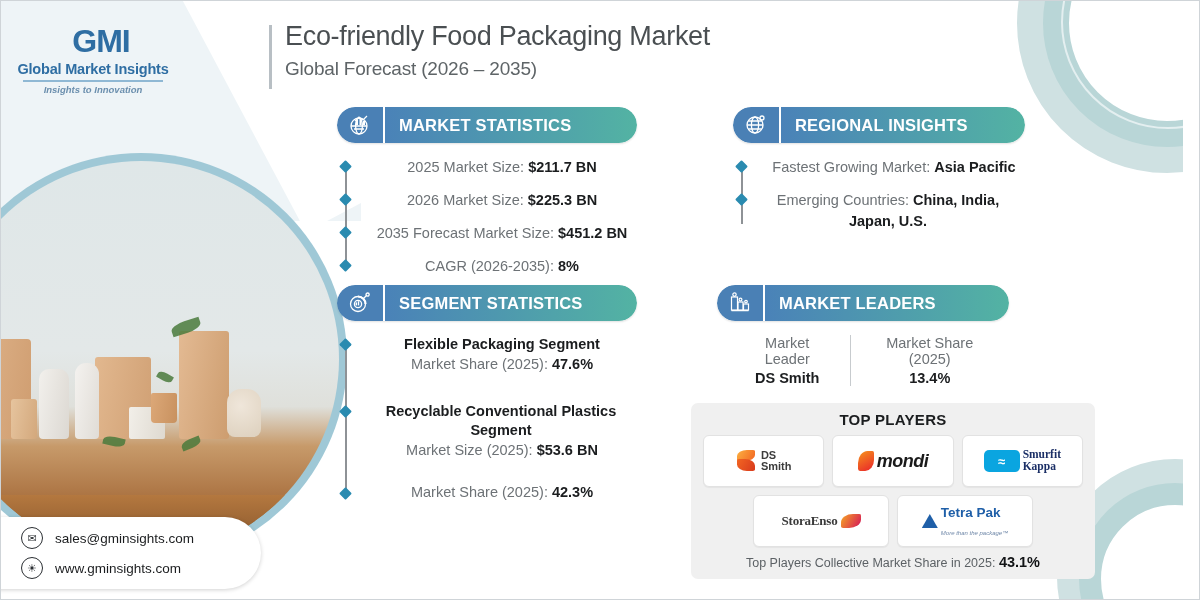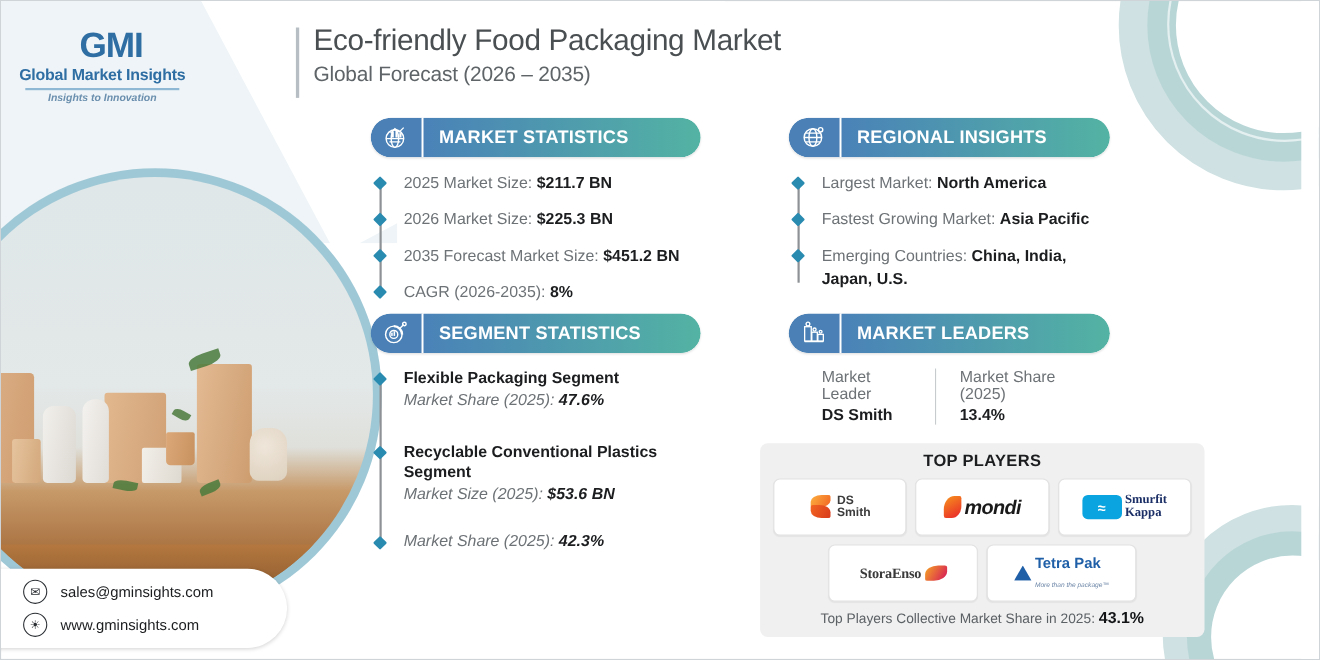--- a/index.html
+++ b/index.html
@@ -130,21 +130,21 @@
     position: absolute; left: 0; top: 4px; width: 3px; height: 64px; background: #b8bfc4;
   }
   .title-main {
     font-size: 27px; font-weight: normal; color: #4a4f52; letter-spacing: -0.3px;
   }
   .title-sub {
     margin-top: 6px; font-size: 19px; color: #5e6467; letter-spacing: -0.2px;
   }
 
   
-  .section { position: absolute; }
+  .section { position: absolute; text-align: center; }
   .pill {
     display: flex; align-items: stretch;
     height: 36px; border-radius: 18px; overflow: hidden;
     box-shadow: 0 1px 2px rgba(0,0,0,.12);
   }
   .pill-icon {
     width: 48px; background: #4a80b5;
     display: flex; align-items: center; justify-content: center;
     border-radius: 18px 0 0 18px;
     border-right: 2px solid #ffffff;
@@ -167,21 +167,21 @@
   }
   .tl-item { position: relative; margin-bottom: 12px; }
   .tl-dot {
     position: absolute; left: -26px; top: 5px;
     width: 9px; height: 9px; background: #2a8bb0;
     transform: rotate(45deg); border-radius: 1px;
   }
   .tl-text { font-size: 14.5px; color: #6d7276; line-height: 1.45; }
   .tl-text b { color: #1b1d1f; font-weight: bold; }
   .tl-title { font-size: 14.5px; font-weight: bold; color: #1b1d1f; line-height: 1.3; }
-  .tl-sub { font-size: 14.5px; color: #6d7276; margin-top: 2px; font-style: italic; }
+  .tl-sub { font-size: 14.5px; color: #6d7276; margin-top: 2px; }
   .tl-sub b { color: #1b1d1f; }
 
   
   .leader-row { display: flex; margin-top: 14px; padding-left: 30px; }
   .leader-col { padding-right: 22px; }
   .leader-col.second { border-left: 1px solid #c7cbce; padding-left: 22px; }
   .leader-label { font-size: 14.5px; color: #6d7276; }
   .leader-value { font-size: 14.5px; font-weight: bold; color: #1b1d1f; margin-top: 3px; }
 
   
@@ -354,42 +354,36 @@
       </div>
       <div class="tl-item" style="margin-bottom:0;">
         <span class="tl-dot"></span>
         <div class="tl-text">
           <span>CAGR (2026-2035): </span><b>8%</b>
         </div>
       </div>
     </div>
   </div>
 
-  <div class="section" style="left:716px; top:106px; width:292px;">
+  <div class="section" style="left:732px; top:106px; width:292px;">
     <div class="pill">
       <div class="pill-icon">
         <svg width="24" height="24" viewBox="0 0 24 24" fill="none" stroke="#ffffff" stroke-width="1.3">
           <circle cx="11" cy="12" r="8"></circle>
           <ellipse cx="11" cy="12" rx="3.6" ry="8"></ellipse>
           <line x1="3" y1="12" x2="19" y2="12"></line>
           <line x1="4.2" y1="8" x2="17.8" y2="8"></line>
           <line x1="4.2" y1="16" x2="17.8" y2="16"></line>
           <circle cx="18" cy="5" r="2"></circle>
         </svg>
       </div>
       <div class="pill-label">REGIONAL INSIGHTS</div>
     </div>
     <div class="timeline">
       <div class="tl-line"></div>
-      <div class="tl-item">
-        <span class="tl-dot"></span>
-        <div class="tl-text">
-          <span>Largest Market: </span><b>North America</b>
-        </div>
-      </div>
       <div class="tl-item">
         <span class="tl-dot"></span>
         <div class="tl-text">
           <span>Fastest Growing Market: </span><b>Asia Pacific</b>
         </div>
       </div>
       <div class="tl-item" style="margin-bottom:0;">
         <span class="tl-dot"></span>
         <div class="tl-text" style="max-width:250px;">
           <span>Emerging Countries: </span><b>China, India, Japan, U.S.</b>

